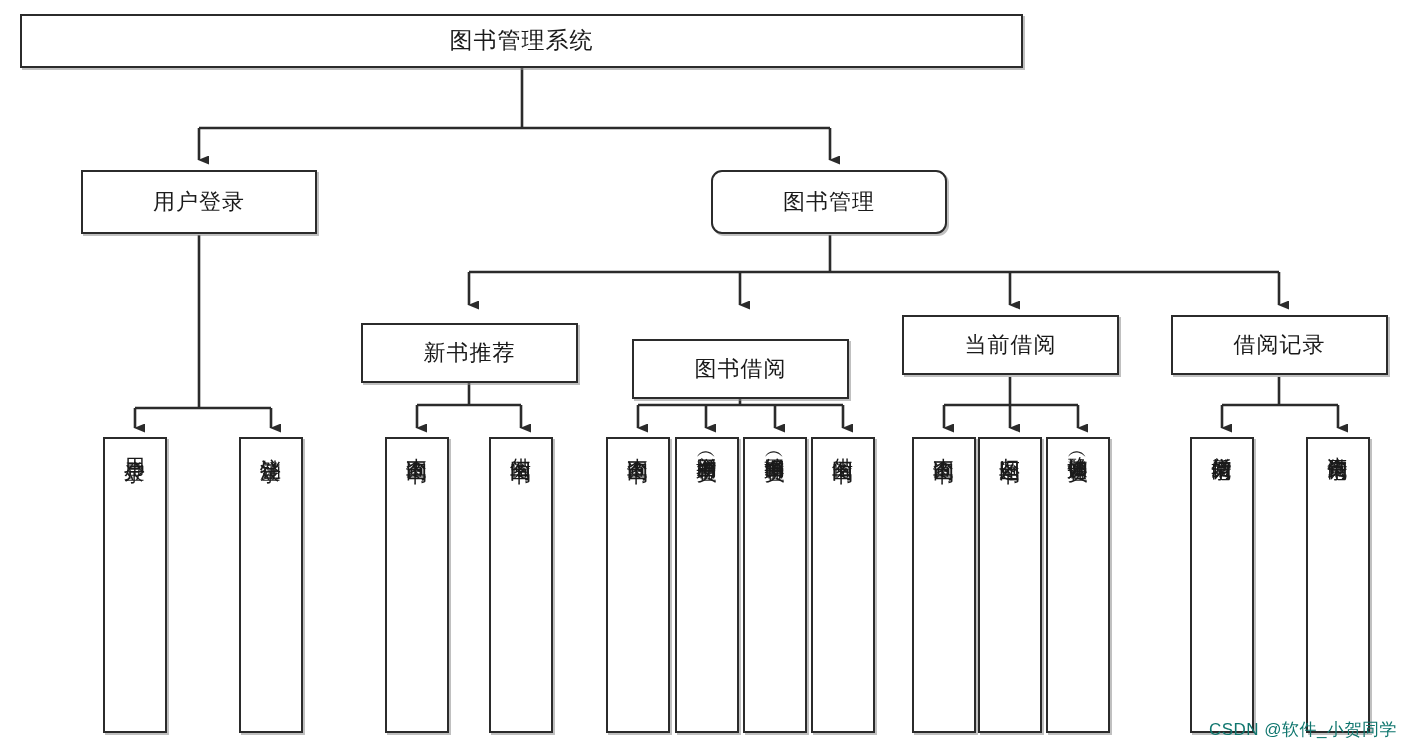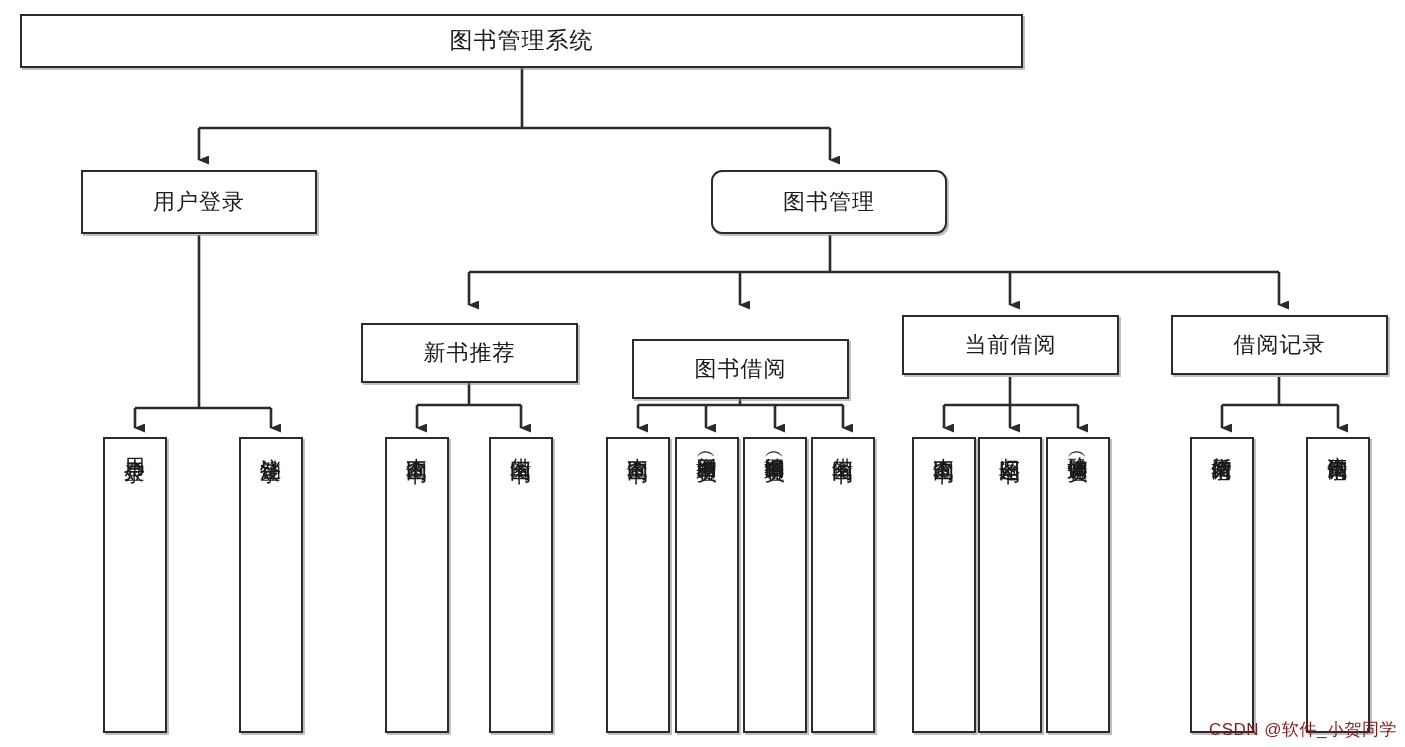--- a/index.html
+++ b/index.html
@@ -67,21 +67,21 @@
   }
   .node.vert.tall-text .label {
     font-size: 20px;
     letter-spacing: 1px;
   }
   .watermark {
     position: absolute;
     right: 8px;
     bottom: 6px;
     font-size: 17px;
-    color: #7f1d1d;
+    color: #0f766e;
     letter-spacing: 0.5px;
     user-select: none;
   }
 </style>
 </head>
 <body>
 
 <div id="canvas">
 
   <svg id="wires" viewBox="0 0 1405 747">

